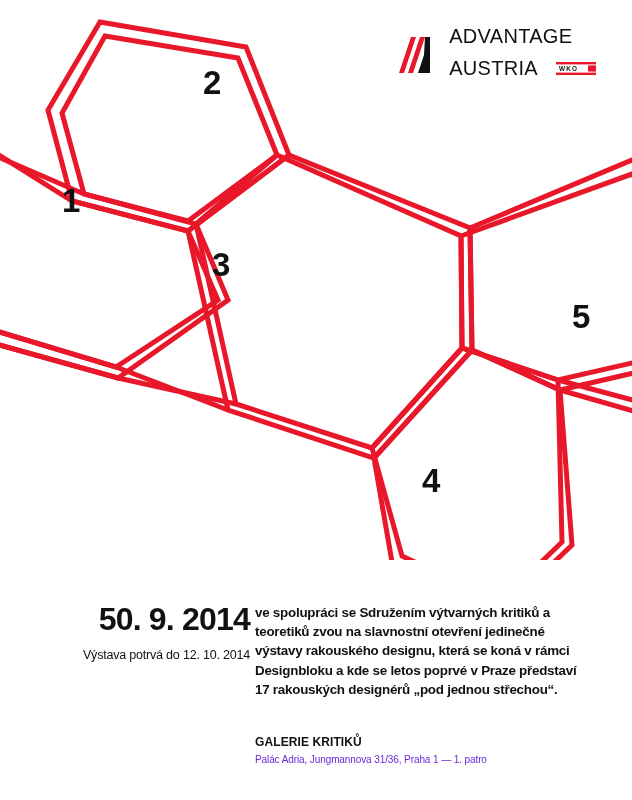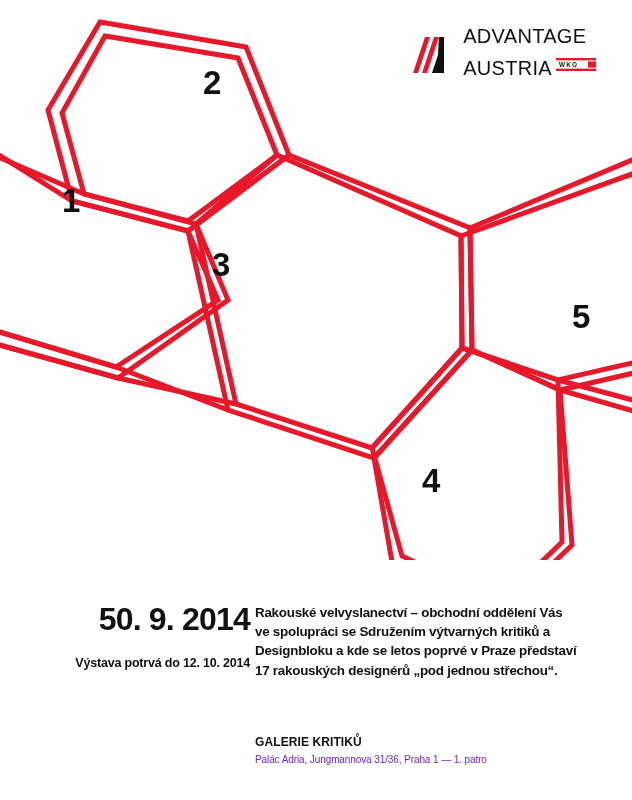--- a/index.html
+++ b/index.html
@@ -61,22 +61,22 @@
   }
   .logo-line {
     font-family: "Liberation Sans", sans-serif;
     font-weight: normal;
     font-size: 20px;
     letter-spacing: 0.3px;
     color: #111111;
   }
   .logo-line-2 {
     display: flex;
-    align-items: flex-start;
-    gap: 4px;
+    align-items: center;
+    gap: 18px;
     margin-top: 12px;
   }
   #wko-badge { display: block; }
 
   
   #headline {
     position: absolute;
     left: 60px;
     top: 404px;
     width: 320px;
@@ -106,23 +106,23 @@
   .date-line {
     font-family: "Liberation Sans", sans-serif;
     font-weight: bold;
     font-size: 32px;
     line-height: 39px;
     letter-spacing: -0.8px;
     color: #111111;
     white-space: nowrap;
   }
   #date-note {
-    margin-top: 16px;
-    font-family: "Liberation Sans", sans-serif;
-    font-weight: bold;
+    margin-top: 8px;
+    font-family: "Liberation Sans", sans-serif;
+    font-weight: normal;
     font-size: 12.5px;
     line-height: 16px;
     letter-spacing: -0.2px;
     color: #111111;
     white-space: nowrap;
   }
 
   
   #body-block {
     position: absolute;
@@ -227,22 +227,23 @@
     </div>
   </div>
 
 
   <div id="date-block">
     <div class="date-line">50. 9. 2014</div>
     <div id="date-note">Výstava potrvá do 12. 10. 2014</div>
   </div>
 
   <div id="body-block">
-    <div class="body-line">Rakouské velvyslanectví – obchodní oddělení Vás</div>
     <div class="body-line">ve spolupráci se Sdružením výtvarných kritiků a</div>
+    <div class="body-line">teoretiků zvou na slavnostní otevření jedinečné</div>
+    <div class="body-line">výstavy rakouského designu, která se koná v rámci</div>
     <div class="body-line">Designbloku a kde se letos poprvé v Praze představí</div>
     <div class="body-line">17 rakouských designérů „pod jednou střechou“.</div>
   </div>
 
   <div id="venue-block">
     <div id="venue-name">GALERIE KRITIKŮ</div>
     <div id="venue-address">Palác Adria, Jungmannova 31/36, Praha 1 — 1. patro</div>
   </div>
 
 </div>

